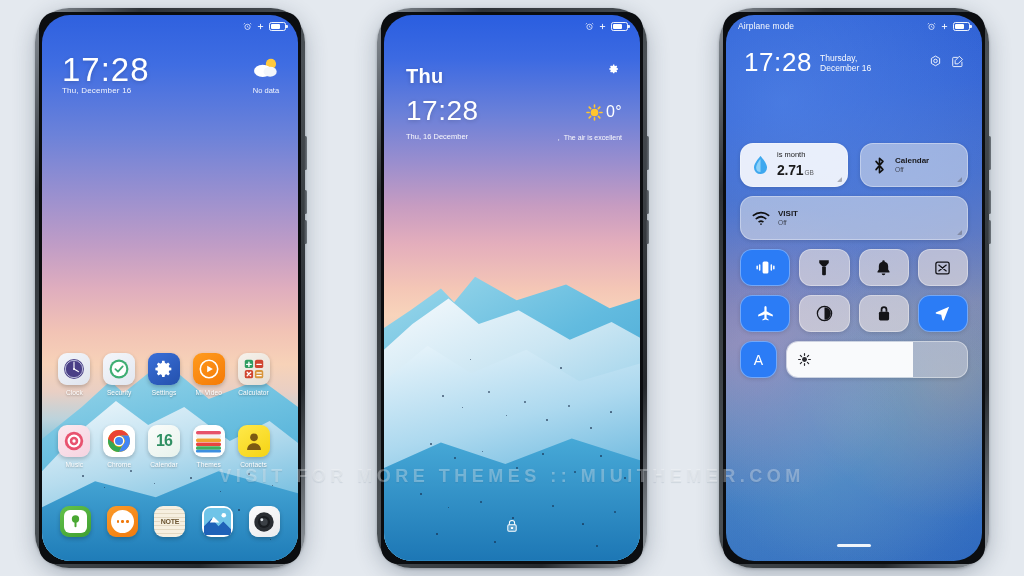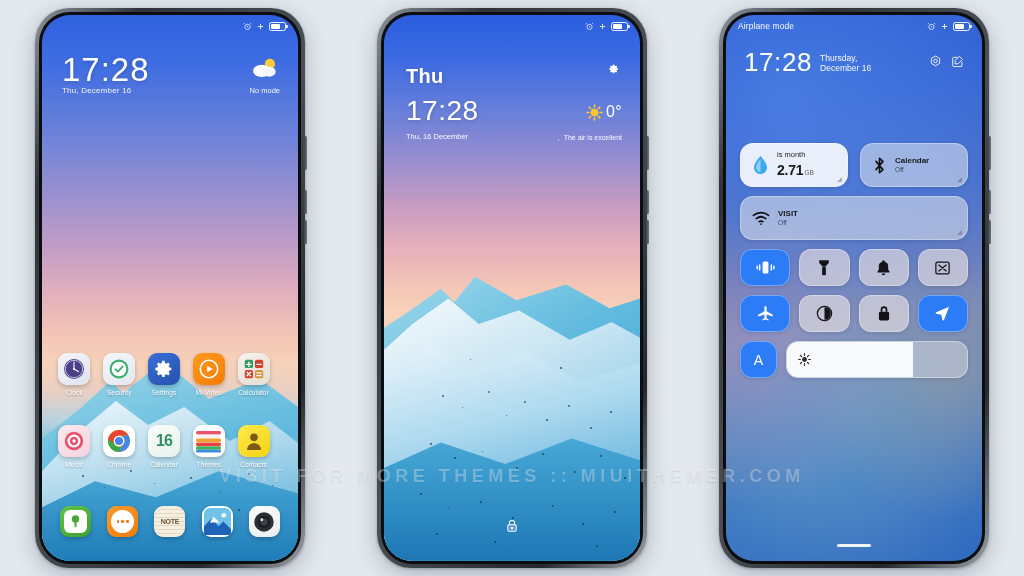--- a/index.html
+++ b/index.html
@@ -19,21 +19,21 @@
     top: 8px;
     width: 270px;
     height: 560px;
     border-radius: 34px;
     background: linear-gradient(120deg,#8d949c 0%,#2f3338 18%,#4a5055 50%,#24282c 82%,#9aa1a8 100%);
     padding: 4px;
     box-shadow: 0 6px 22px rgba(40,55,75,0.30), 0 1px 3px rgba(0,0,0,0.25);
   }
   .phone-inner {
     width: 100%; height: 100%;
-    border-radius: 31px;
+    border-radius: 17px;
     background: #0b0d10;
     padding: 3px;
     overflow: hidden;
   }
   .screen {
     position: relative;
     width: 100%; height: 100%;
     border-radius: 28px;
     overflow: hidden;
   }
@@ -331,21 +331,21 @@
         <div class="clock-big">17:28</div>
         <div class="clock-sub">Thu, December 16</div>
       </div>
 
       <div class="wx-home">
         <svg width="28" height="22" viewBox="0 0 34 26">
           <circle cx="23" cy="8" r="6.2" fill="#ffc93c"></circle>
           <ellipse cx="13" cy="16.5" rx="10.5" ry="7.5" fill="#ffffff"></ellipse>
           <ellipse cx="22" cy="17.5" rx="8" ry="6" fill="#f3f6fa"></ellipse>
         </svg>
-        <div class="lbl">No mode</div>
+        <div class="lbl">No data</div>
       </div>
 
       <div class="grid" id="grid-r1">
         <div class="app">
           <div class="app-ico" style="background:linear-gradient(145deg,#f4f6fa,#dfe4ee)">
             <svg width="26" height="26" viewBox="0 0 30 30">
               <circle cx="15" cy="15" r="11.5" fill="#4a3f86"></circle>
               <circle cx="15" cy="15" r="10" fill="none" stroke="#cfd3e8" stroke-width="1"></circle>
               <path d="M15 15 L15 7" stroke="#fff" stroke-width="1.3" stroke-linecap="round"></path>
               <path d="M15 15 L20 18" stroke="#fff" stroke-width="1.3" stroke-linecap="round"></path>

